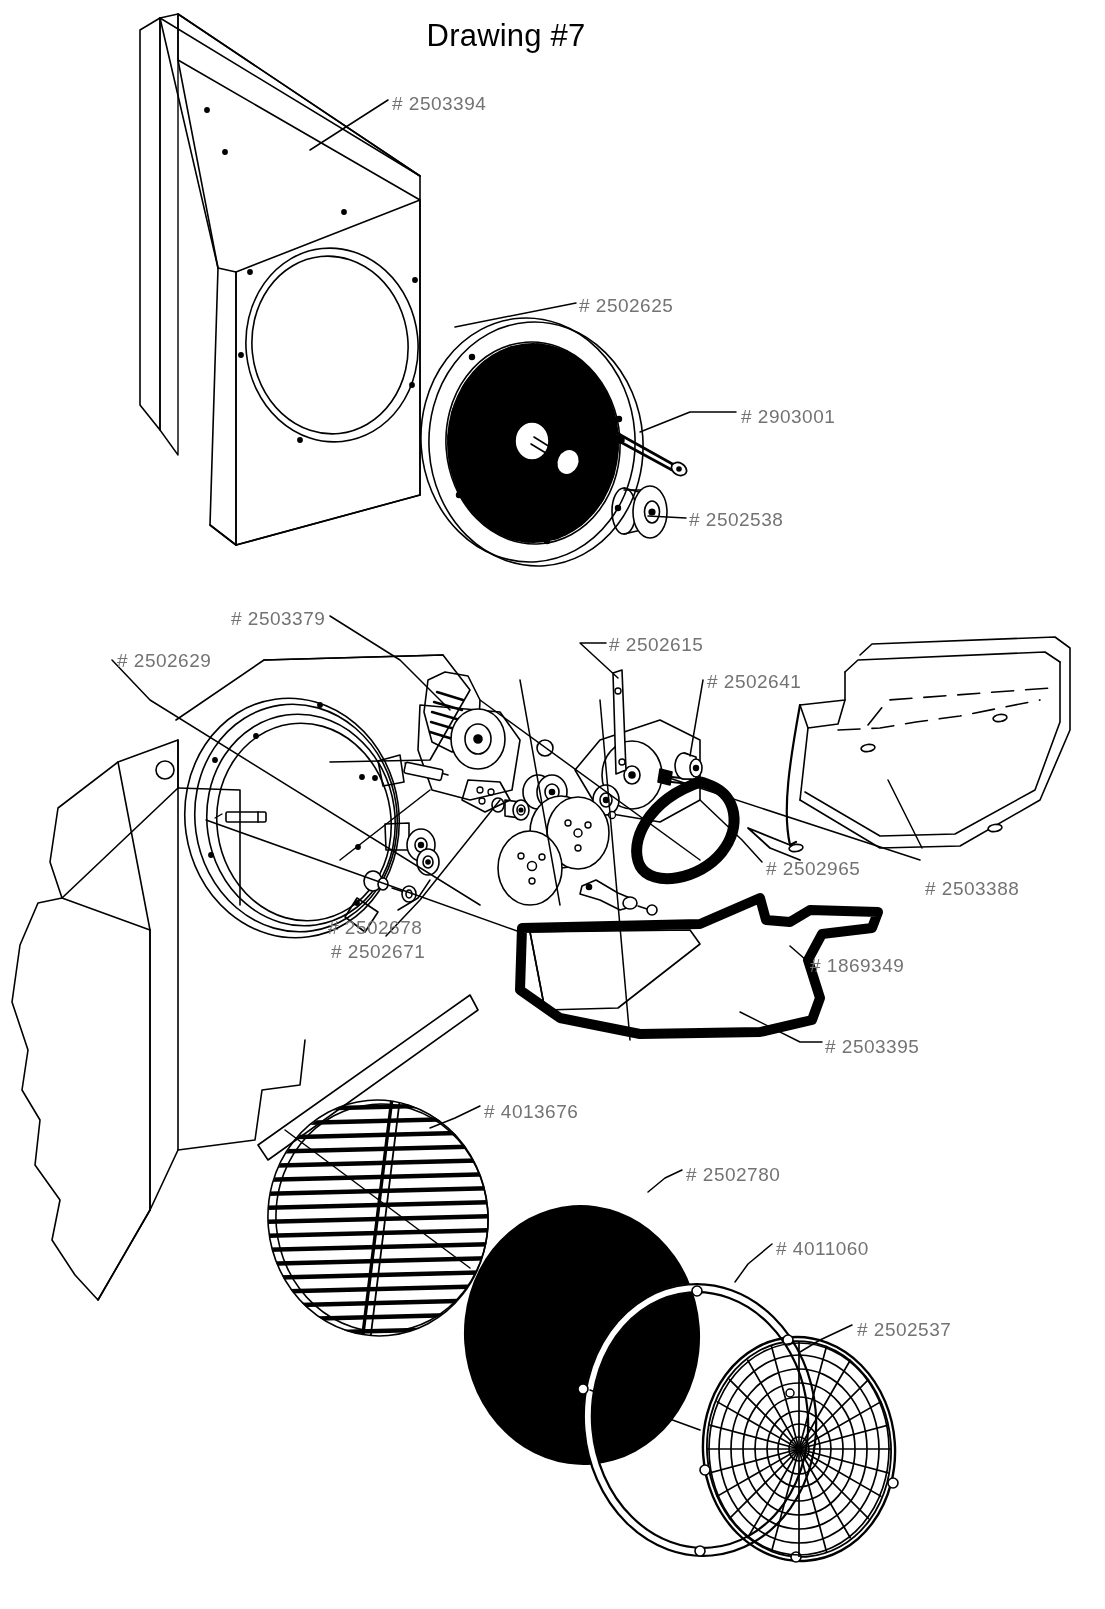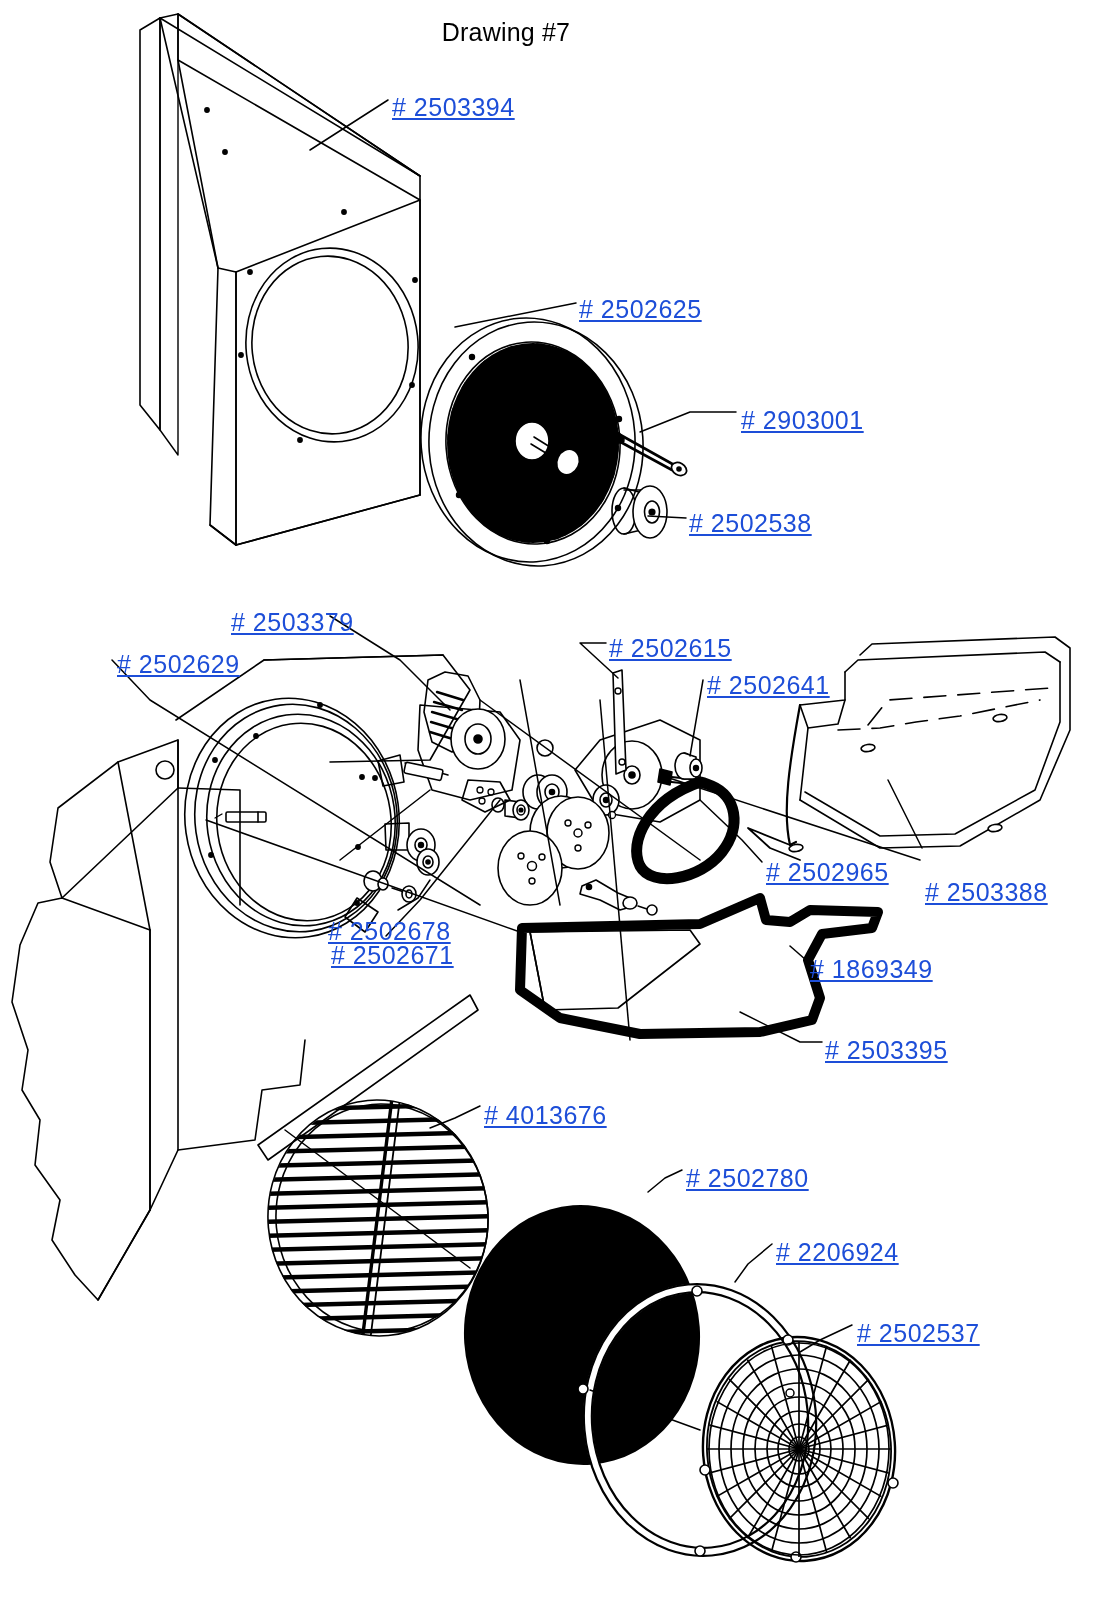--- a/index.html
+++ b/index.html
@@ -16,33 +16,32 @@
     height: 1609px;
     background: #ffffff;
     overflow: hidden;
   }
   #drawing-title {
     position: absolute;
     left: 0;
     top: 18px;
     width: 1012px;
     text-align: center;
-    font-size: 25px;
+    font-size: 31px;
     color: #000000;
     letter-spacing: 0.2px;
     font-family: "Liberation Sans", sans-serif;
   }
   .callout {
     position: absolute;
-    font-size: 25px;
-    color: #1d4ed8;
+    font-size: 19px;
+    color: #737373;
     white-space: nowrap;
     font-family: "Liberation Sans", sans-serif;
     letter-spacing: 0.5px;
-    text-decoration: underline;
   }
   svg.art {
     position: absolute;
     left: 0;
     top: 0;
     width: 1105px;
     height: 1609px;
   }
 </style>
 </head>
@@ -511,16 +510,16 @@
   <div class="callout" style="left:609px; top:634px;"># 2502615</div>
   <div class="callout" style="left:707px; top:671px;"># 2502641</div>
   <div class="callout" style="left:925px; top:842px;margin-top:36px;"># 2503388</div>
   <div class="callout" style="left:766px; top:858px;"># 2502965</div>
   <div class="callout" style="left:321px; top:917px;margin-left:7px;"># 2502678</div>
   <div class="callout" style="left:331px; top:941px;"># 2502671</div>
   <div class="callout" style="left:810px; top:955px;"># 1869349</div>
   <div class="callout" style="left:825px; top:1036px;"># 2503395</div>
   <div class="callout" style="left:484px; top:1101px;"># 4013676</div>
   <div class="callout" style="left:686px; top:1164px;"># 2502780</div>
-  <div class="callout" style="left:776px; top:1238px;"># 2206924</div>
+  <div class="callout" style="left:776px; top:1238px;"># 4011060</div>
   <div class="callout" style="left:857px; top:1319px;"># 2502537</div>
 
 </div>
 
 </body></html>

